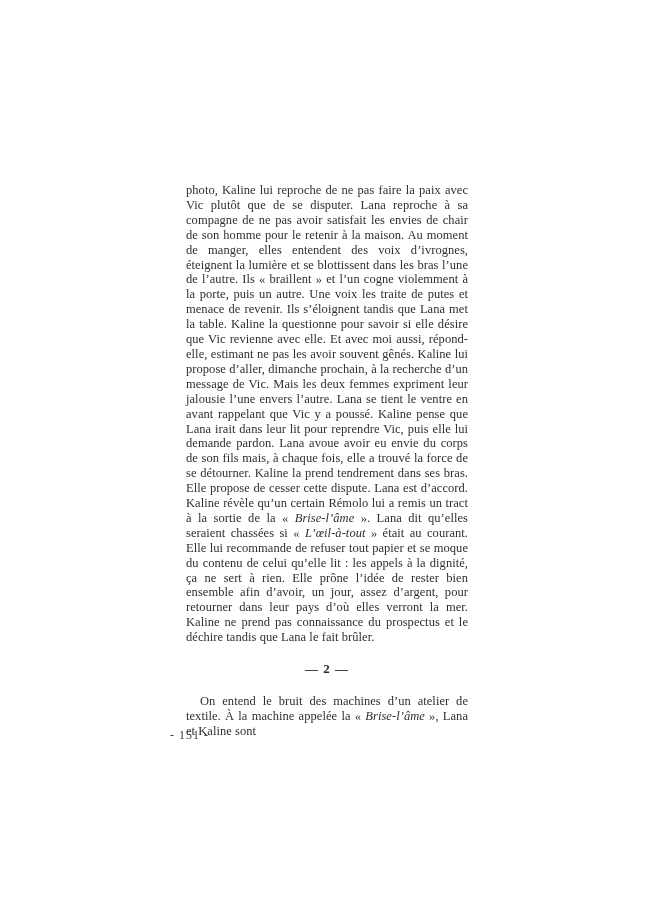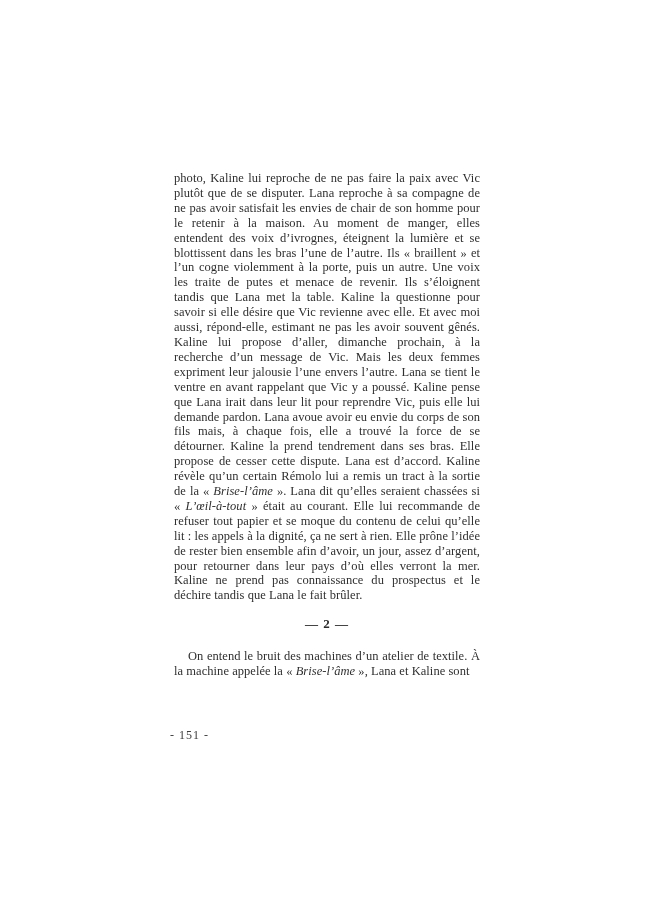--- a/index.html
+++ b/index.html
@@ -16,21 +16,21 @@
     font-family: "Liberation Serif", "DejaVu Serif", serif;
     color: #2f2f2f;
   }
   .text-block {
     position: absolute;
     left: 170px;
     top: 167px;
     width: 314px;
   }
   .para {
-    margin: 4px;
+    margin: 16px;
     font-size: 12.5px;
     line-height: 14.9px;
     text-align: justify;
     text-justify: inter-word;
     letter-spacing: 0.05px;
     color: #2f2f2f;
   }
   .para i {
     font-style: italic;
   }

